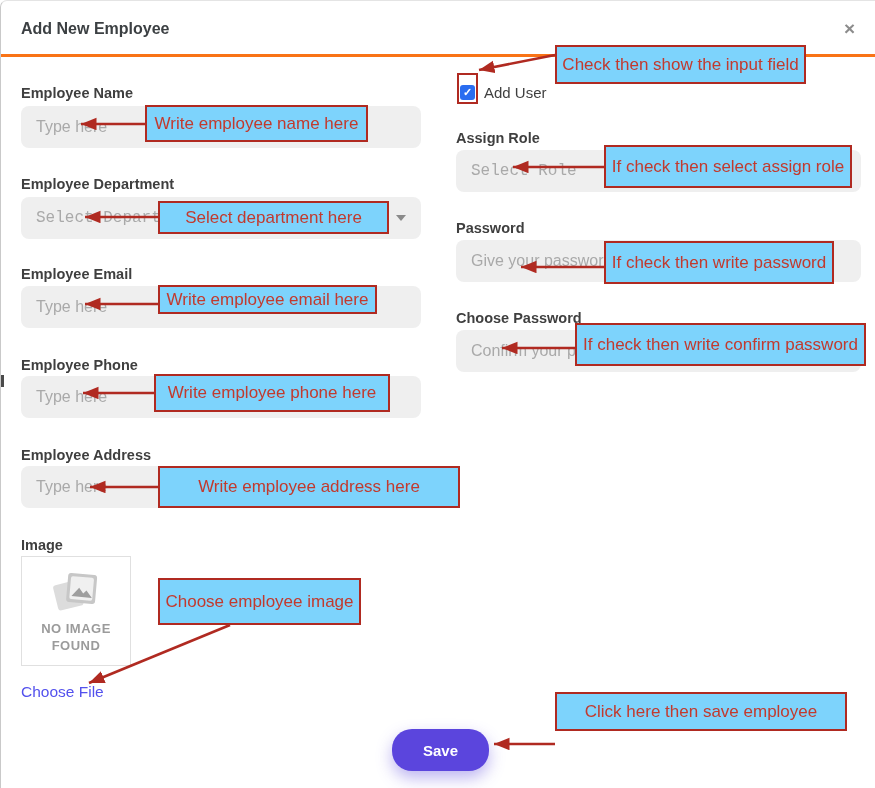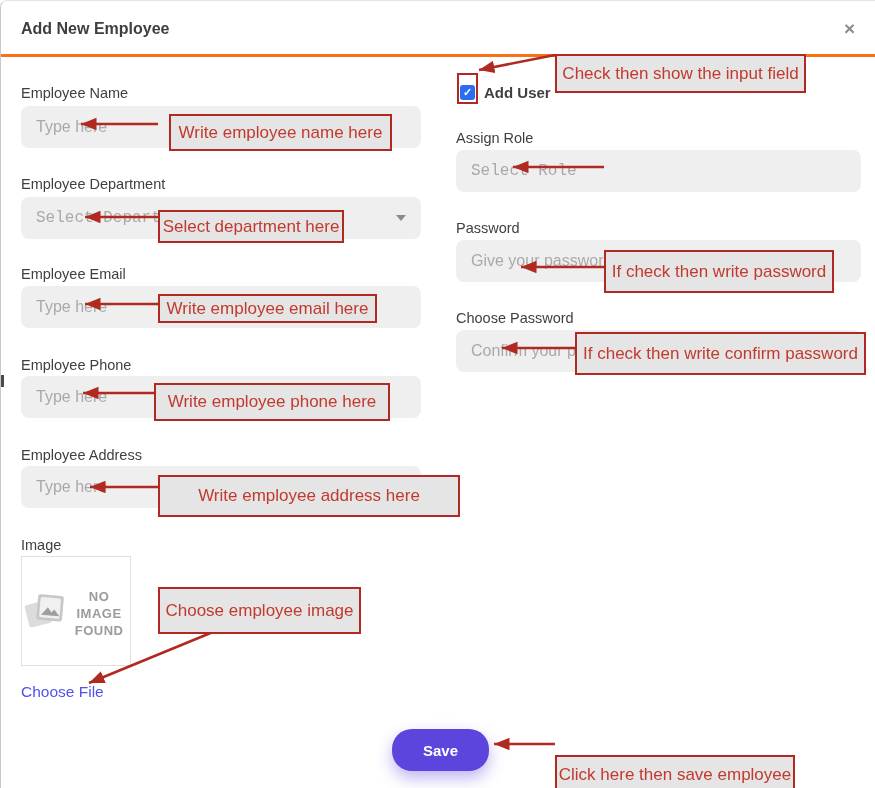--- a/index.html
+++ b/index.html
@@ -15,45 +15,45 @@
   html,body{margin:0;padding:0;background:#fff;}
   #modal{
     position:relative;width:875px;height:788px;background:#fff;
     font-family:"Liberation Sans",sans-serif;overflow:hidden;
     border-left:1px solid #c9c9c9;border-top:1px solid #e4e4e4;
     border-top-left-radius:7px;box-sizing:border-box;
   }
   .header{position:absolute;left:0;top:0;width:100%;height:56px;border-bottom:3px solid #f97316;box-sizing:border-box;}
   .title{position:absolute;left:20px;top:0;height:56px;display:flex;align-items:center;font-size:16px;font-weight:700;color:#3c4043;}
   .close{position:absolute;right:14px;top:0;height:56px;display:flex;align-items:center;font-size:19px;font-weight:700;color:#8c8c8c;cursor:pointer;padding:0 6px;}
-  .lbl{position:absolute;font-size:14.5px;font-weight:400;color:var(--label);white-space:nowrap;}
+  .lbl{position:absolute;font-size:14.5px;font-weight:700;color:var(--label);white-space:nowrap;}
   .inp{
     position:absolute;height:42px;background:var(--input-bg);border:none;border-radius:8px;
     padding:0 15px;font-size:16px;color:#444;box-sizing:border-box;font-family:"Liberation Sans",sans-serif;
   }
   .inp::placeholder{color:var(--placeholder);opacity:1;}
   .sel{display:flex;align-items:center;justify-content:space-between;cursor:pointer;}
   .sel .ph{font-size:16px;color:var(--placeholder);font-family:Liberation Mono, monospace;}
   .caret{width:0;height:0;border-left:5px solid transparent;border-right:5px solid transparent;border-top:6px solid #8a8a8a;}
   .annot{
-    position:absolute;background:#e5e5e5;border:2px solid var(--annot-border);box-sizing:border-box;
+    position:absolute;background:#7dd3fc;border:2px solid var(--annot-border);box-sizing:border-box;
     display:flex;align-items:center;justify-content:center;font-size:17px;color:var(--annot-text);
-    white-space:nowrap;z-index:6;margin-top:9px;
+    white-space:nowrap;z-index:6;
   }
   #arrows{position:absolute;left:0;top:0;z-index:5;pointer-events:none;}
   .cb-rect{position:absolute;left:456px;top:72px;width:21px;height:31px;border:2px solid var(--annot-border);box-sizing:border-box;z-index:6;background:transparent;}
   .checkbox{
     position:absolute;left:459px;top:84px;width:15px;height:15px;background:var(--checkbox-blue);
     border-radius:3px;display:flex;align-items:center;justify-content:center;
     color:#fff;font-size:11px;font-weight:700;cursor:pointer;z-index:2;
   }
-  .adduser{position:absolute;left:483px;top:83px;font-size:15px;font-weight:700;color:var(--label);}
+  .adduser{position:absolute;left:483px;top:83px;font-size:15px;font-weight:400;color:var(--label);}
   .img-box{
     position:absolute;left:20px;top:555px;width:110px;height:110px;border:1px solid #e0e0e0;
-    box-sizing:border-box;display:flex;flex-direction:row;align-items:center;justify-content:center;background:#fff;
+    box-sizing:border-box;display:flex;flex-direction:column;align-items:center;justify-content:center;background:#fff;
   }
   .img-box .noimg{font-size:13px;font-weight:700;color:#9b9b9b;letter-spacing:.5px;text-align:center;line-height:17px;margin-top:4px;}
   .choose-file{position:absolute;left:20px;top:682px;font-size:15.5px;color:var(--link);cursor:pointer;}
   .save-btn{
     position:absolute;left:391px;top:728px;width:97px;height:42px;background:var(--accent);
     border:none;border-radius:20px;color:#fff;font-size:15px;font-weight:700;cursor:pointer;z-index:2;
     font-family:"Liberation Sans",sans-serif;box-shadow:0 7px 16px rgba(91,69,221,.4);
   }
   .edge-tick{position:absolute;left:0;top:374px;width:3px;height:12px;background:#4a4a4a;}
 </style>
@@ -115,29 +115,30 @@
 
   <div class="lbl" style="left:455px;top:219px">Password</div>
   <input class="inp" type="text" style="left: 455px; top: 239px; width: 405px;" placeholder="Give your password">
 
   <div class="lbl" style="left:455px;top:309px">Choose Password</div>
   <input class="inp" type="text" style="left: 455px; top: 329px; width: 405px;" placeholder="Confirm your password">
 
   <button class="save-btn">Save</button>
 
   <div class="annot" style="left:554px;top:44px;width:251px;height:39px">Check then show the input field</div>
-  <div class="annot" style="left:168px;top:104px;width:223px;height:37px">Write employee name here</div>
-  <div class="annot" style="left:157px;top:200px;width:186px;height:33px">Select department here</div>
+  <div class="annot" style="left:144px;top:104px;width:223px;height:37px">Write employee name here</div>
+  <div class="annot" style="left:157px;top:200px;width:231px;height:33px">Select department here</div>
   <div class="annot" style="left:157px;top:284px;width:219px;height:29px">Write employee email here</div>
   <div class="annot" style="left:153px;top:373px;width:236px;height:38px">Write employee phone here</div>
   <div class="annot" style="left:157px;top:465px;width:302px;height:42px">Write employee address here</div>
   <div class="annot" style="left:157px;top:577px;width:203px;height:47px">Choose employee image</div>
+  <div class="annot" style="left:603px;top:144px;width:248px;height:43px">If check then select assign role</div>
   <div class="annot" style="left:574px;top:322px;width:291px;height:43px">If check then write confirm password</div>
   <div class="annot" style="left:603px;top:240px;width:230px;height:43px">If check then write password</div>
-  <div class="annot" style="left:554px;top:745px;width:240px;height:39px">Click here then save employee</div>
+  <div class="annot" style="left:554px;top:691px;width:292px;height:39px">Click here then save employee</div>
 
   <svg id="arrows" width="875" height="788" viewBox="0 0 875 788">
     <defs>
       <marker id="ah" markerWidth="17" markerHeight="14" refX="15.5" refY="6.25" orient="auto" markerUnits="userSpaceOnUse">
         <path d="M0,0 L15.5,6.25 L0,12.5 z" fill="#b02a21"></path>
       </marker>
     </defs>
   <line x1="157" y1="123" x2="80" y2="123" stroke="#b02a21" stroke-width="2.6" marker-end="url(#ah)"></line>
       <line x1="157" y1="216" x2="84" y2="216" stroke="#b02a21" stroke-width="2.6" marker-end="url(#ah)"></line>
       <line x1="157" y1="303" x2="84" y2="303" stroke="#b02a21" stroke-width="2.6" marker-end="url(#ah)"></line>

